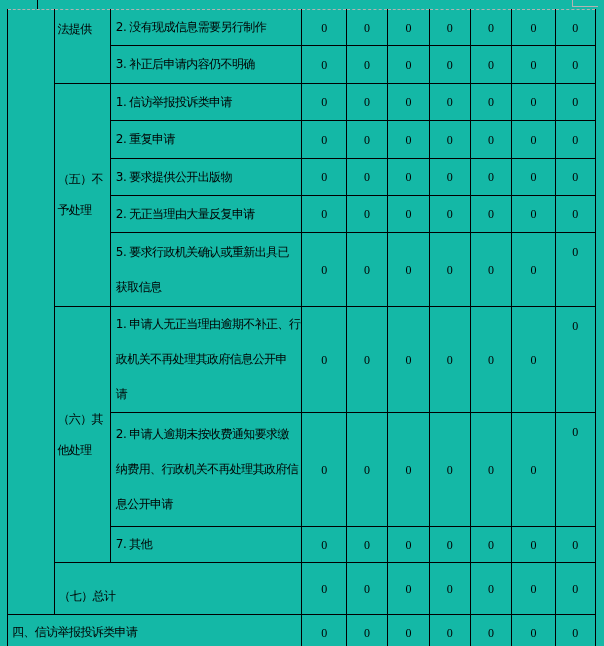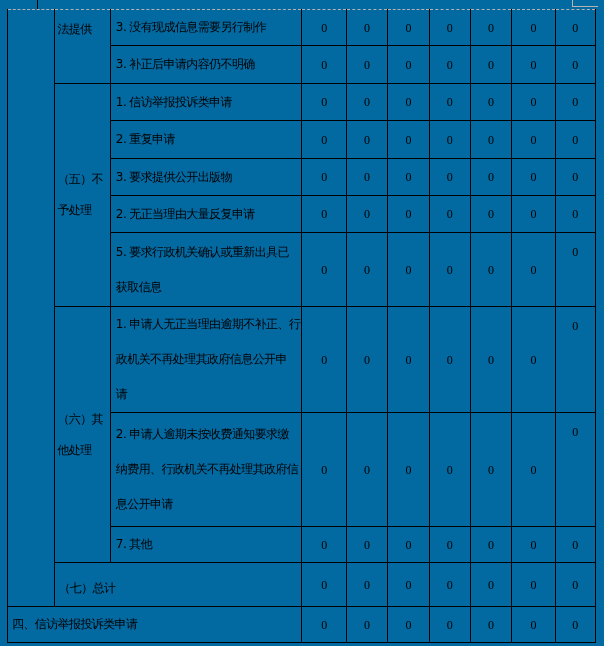--- a/index.html
+++ b/index.html
@@ -4,21 +4,21 @@
 <style>
   * { margin: 0; padding: 0; box-sizing: border-box; }
   html, body { background: #ffffff; }
   body {
     width: 604px; height: 646px;
     position: relative;
     font-family: "DejaVu Sans", "Liberation Sans", sans-serif;
     color: #000;
     overflow: hidden;
   }
-  .canvas { position: absolute; inset: 0; background: #0369a1; }
+  .canvas { position: absolute; inset: 0; background: #14b8a6; }
 
   
   .artifact { position: absolute; }
   .artifact-black-tick { left: 37px; top: 0; width: 1px; height: 9px; background: #000; }
   .artifact-gray-vline { left: 572px; top: 0; width: 1px; height: 7px; background: #b3b3b3; }
   .artifact-gray-hline { left: 572px; top: 6px; width: 26px; height: 1px; background: #b3b3b3; }
 
   table.report-table {
     position: absolute; left: 7px; top: 9px;
     width: 589px;
@@ -60,21 +60,21 @@
     vertical-align: top;
     padding-top: 11px;
     line-height: 16px;
   }
   td.label {
     white-space: pre-line;
     word-break: keep-all;
     text-align: left;
     padding: 0 1px 0 5px;
   }
-  td.wide-label { text-align: left; padding: 8px 1px 0 3px; }
+  td.wide-label { text-align: left; padding: 16px 1px 0 3px; }
   td.full-label { text-align: left; padding: 0 1px 0 4px; }
   td.val {
     text-align: center;
     font-family: "Liberation Serif", "DejaVu Serif", serif;
     font-size: 12px;
     letter-spacing: 0;
     line-height: 14px;
   }
   td.vtop { vertical-align: top; padding-top: 12px; }
 </style>
@@ -97,21 +97,21 @@
         <col style="width:41px">
       <col style="width:41px">
         <col style="width:41px">
         <col style="width:43px">
         <col style="width:40px">
     </colgroup>
     <tbody>
       <tr class="r1">
         <td rowspan="11"></td>
         <td rowspan="2" class="seccell sec-top">法提供</td>
-        <td class="label">3. 没有现成信息需要另行制作</td>
+        <td class="label">2. 没有现成信息需要另行制作</td>
         <td class="val">0</td>
         <td class="val">0</td>
         <td class="val">0</td>
         <td class="val">0</td>
         <td class="val">0</td>
         <td class="val">0</td>
         <td class="val">0</td>
       </tr>
       <tr class="r2">
         <td class="label">3. 补正后申请内容仍不明确</td>

